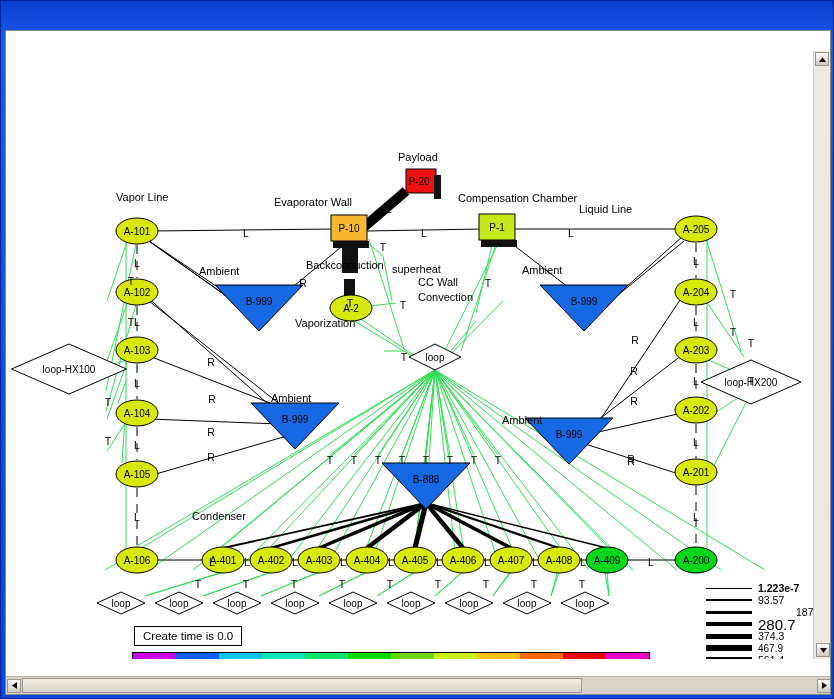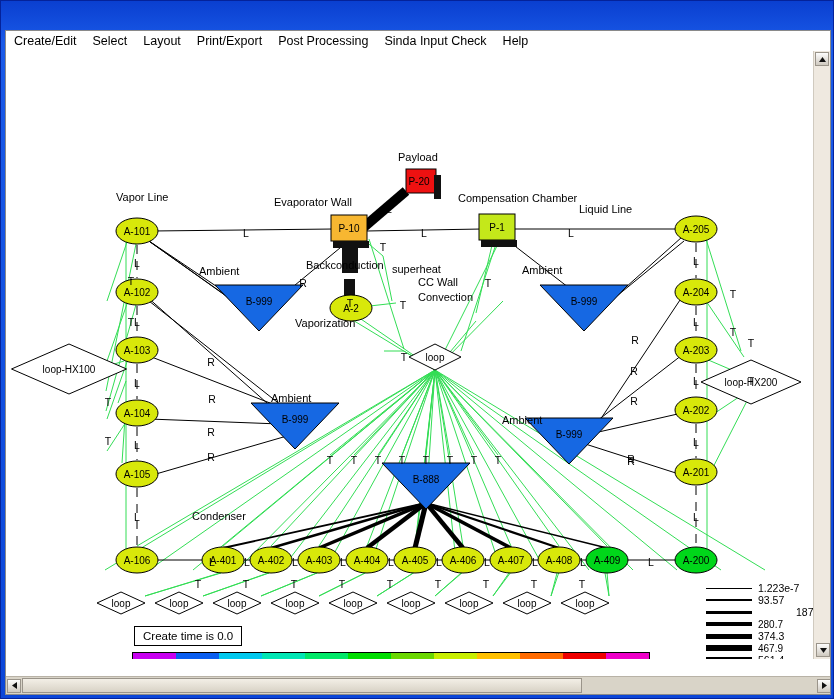--- a/index.html
+++ b/index.html
@@ -64,29 +64,20 @@
   .cbcell{height:48px;}
 </style>
 </head>
 <body>
 
 <div id="app">
 
 
   <div id="client">
 
-    <div id="menubar">
-      <span class="menuitem">Create/Edit</span>
-      <span class="menuitem">Select</span>
-      <span class="menuitem">Layout</span>
-      <span class="menuitem">Print/Export</span>
-      <span class="menuitem">Post Processing</span>
-      <span class="menuitem">Sinda Input Check</span>
-      <span class="menuitem">Help</span>
-    </div>
 
     <div id="canvas">
       <svg id="net" width="810" height="610" viewBox="0 0 810 610">
           <line x1="120" y1="188" x2="120" y2="233" class="gedge" stroke-width="1"></line>
           <line x1="120" y1="249" x2="120" y2="291" class="gedge" stroke-width="1"></line>
           <line x1="120" y1="307" x2="120" y2="354" class="gedge" stroke-width="1"></line>
           <line x1="120" y1="370" x2="120" y2="415" class="gedge" stroke-width="1"></line>
           <line x1="120" y1="431" x2="120" y2="501" class="gedge" stroke-width="1"></line>
           <line x1="122" y1="188" x2="101" y2="250" class="gedge" stroke-width="1"></line>
           <line x1="122" y1="250" x2="101" y2="310" class="gedge" stroke-width="1"></line>
@@ -412,33 +403,33 @@
             <div class="cbcell" style="background: rgb(238, 0, 0); width: 43px;"></div>
             <div class="cbcell" style="background: rgb(238, 0, 200); width: 43px;"></div>
           </div>
 
       </div>
 
       <div style="position:absolute;left:700px;top:531px;">
         <div id="hrrows">
             <div style="display: flex; align-items: center; height: 12px;">
               <div style="width: 46px; height: 1px; background: rgb(0, 0, 0); margin-right: 6px;"></div>
-              <div style="font-size: 10.5px;">1.223e-7</div>
+              <div style="font-size: 10.5px; font-weight: bold;">1.223e-7</div>
             </div>
             <div style="display: flex; align-items: center; height: 12px;">
               <div style="width: 46px; height: 2px; background: rgb(0, 0, 0); margin-right: 6px;"></div>
               <div style="font-size: 10.5px;">93.57</div>
             </div>
             <div style="display: flex; align-items: center; height: 12px;">
               <div style="width: 46px; height: 3px; background: rgb(0, 0, 0); margin-right: 6px;"></div>
               <div style="font-size: 10.5px; margin-left: 38px;">187.1</div>
             </div>
             <div style="display: flex; align-items: center; height: 12px;">
               <div style="width: 46px; height: 4px; background: rgb(0, 0, 0); margin-right: 6px;"></div>
-              <div style="font-size: 10px;">280.7</div>
+              <div style="font-size: 15px;">280.7</div>
             </div>
             <div style="display: flex; align-items: center; height: 12px;">
               <div style="width: 46px; height: 5px; background: rgb(0, 0, 0); margin-right: 6px;"></div>
               <div style="font-size: 10.5px;">374.3</div>
             </div>
             <div style="display: flex; align-items: center; height: 12px;">
               <div style="width: 46px; height: 6px; background: rgb(0, 0, 0); margin-right: 6px;"></div>
               <div style="font-size: 10px;">467.9</div>
             </div>
             <div style="display: flex; align-items: center; height: 12px;">

